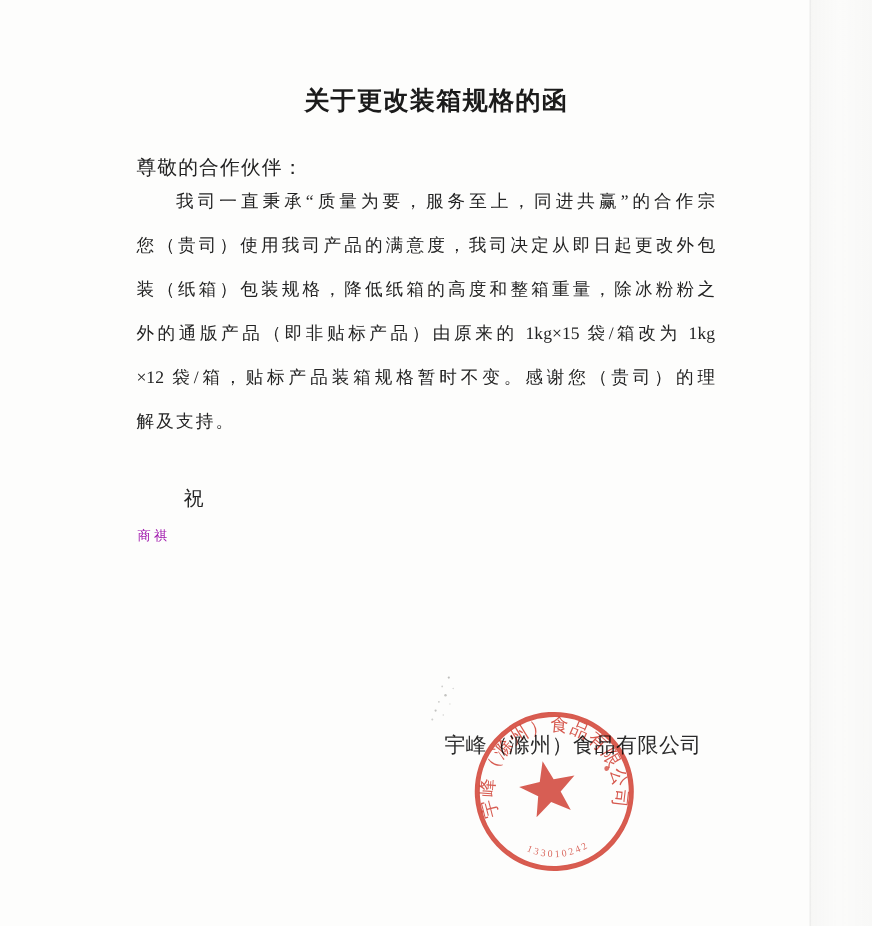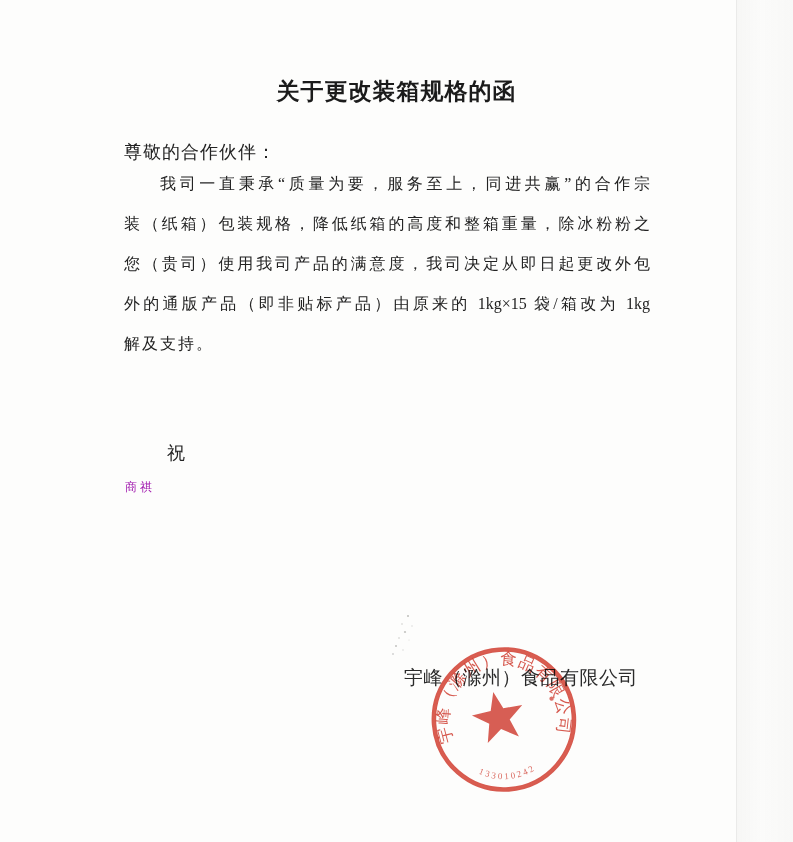--- a/index.html
+++ b/index.html
@@ -124,23 +124,24 @@
 <body>
 
 <div class="page">
 
   <h1 class="title">关于更改装箱规格的函</h1>
 
   <div class="salutation">尊敬的合作伙伴：</div>
 
   <div class="body-block">
     <div class="body-line indent">我司一直秉承“质量为要，服务至上，同进共赢”的合作宗</div>
+    <div class="body-line">您（贵司）使用我司产品的满意度，我司决定从即日起更改外包</div>
     <div class="body-line">装（纸箱）包装规格，降低纸箱的高度和整箱重量，除冰粉粉之</div>
-    <div class="body-line">您（贵司）使用我司产品的满意度，我司决定从即日起更改外包</div>
     <div class="body-line">外的通版产品（即非贴标产品）由原来的 1kg×15 袋/箱改为 1kg</div>
+    <div class="body-line">×12 袋/箱，贴标产品装箱规格暂时不变。感谢您（贵司）的理</div>
     <div class="body-line last">解及支持。</div>
   </div>
 
   <div class="wish">祝</div>
   <div class="closing-word">商祺</div>
 
   <div class="company-name">宇峰（滁州）食品有限公司</div>
 
   <svg class="smudge" viewBox="0 0 46 50" aria-hidden="true">
     <g fill="#8a8a86">

